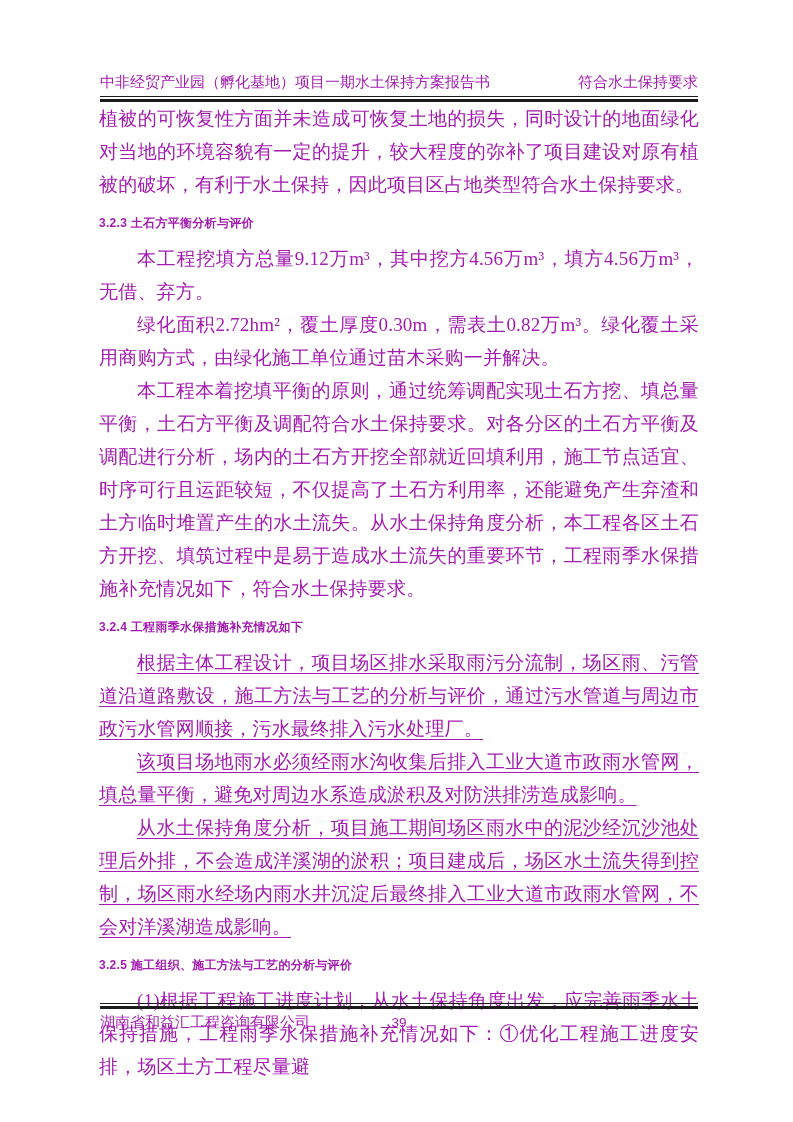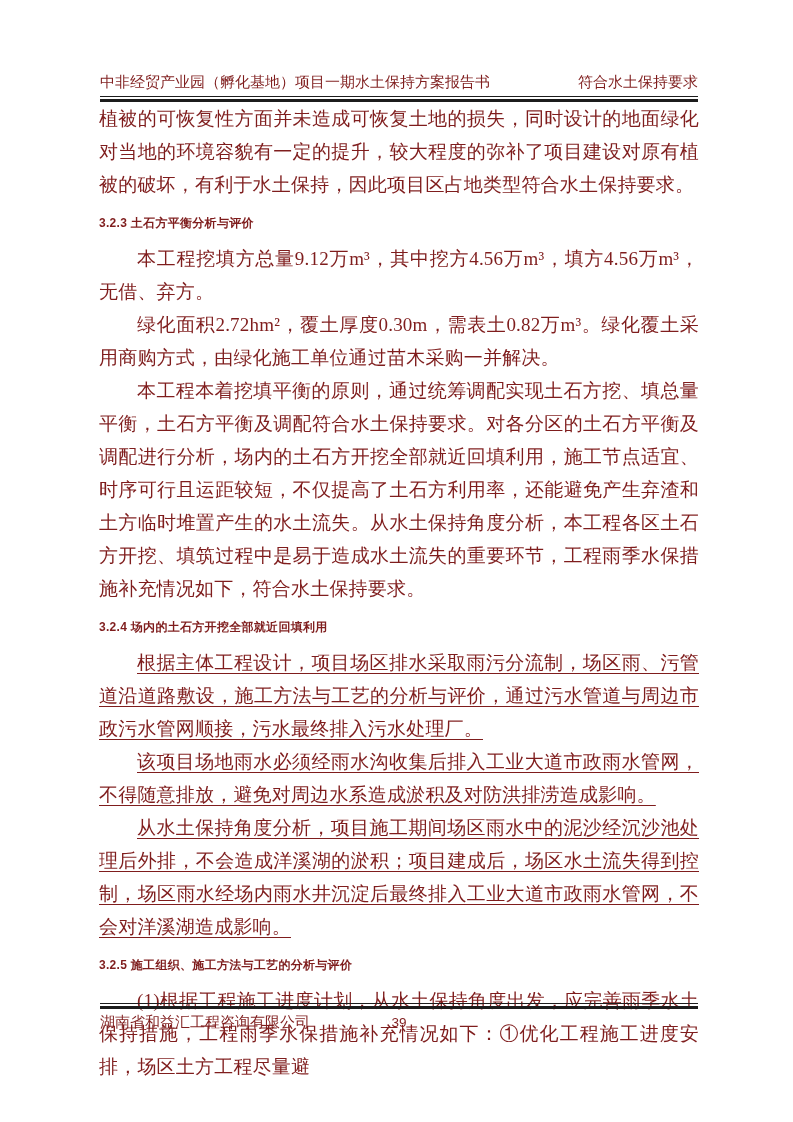--- a/index.html
+++ b/index.html
@@ -7,21 +7,21 @@
     padding: 0;
     background: #ffffff;
   }
   .page {
     position: relative;
     width: 793px;
     height: 1122px;
     background: #ffffff;
     overflow: hidden;
     font-family: "Liberation Serif", serif;
-    color: #7f1d1d;
+    color: #a21caf;
   }
   
   .header {
     position: absolute;
     top: 72px;
     left: 100px;
     width: 598px;
     display: flex;
     justify-content: space-between;
     align-items: flex-end;
@@ -121,23 +121,23 @@
 
   <div class="content">
 
     <p>植被的可恢复性方面并未造成可恢复土地的损失，同时设计的地面绿化对当地的环境容貌有一定的提升，较大程度的弥补了项目建设对原有植被的破坏，有利于水土保持，因此项目区占地类型符合水土保持要求。</p>
 
     <h2 class="h-bold">3.2.3 土石方平衡分析与评价</h2>
     <p class="p-indent">本工程挖填方总量9.12万m³，其中挖方4.56万m³，填方4.56万m³，无借、弃方。</p>
     <p class="p-indent">绿化面积2.72hm²，覆土厚度0.30m，需表土0.82万m³。绿化覆土采用商购方式，由绿化施工单位通过苗木采购一并解决。</p>
     <p class="p-indent">本工程本着挖填平衡的原则，通过统筹调配实现土石方挖、填总量平衡，土石方平衡及调配符合水土保持要求。对各分区的土石方平衡及调配进行分析，场内的土石方开挖全部就近回填利用，施工节点适宜、时序可行且运距较短，不仅提高了土石方利用率，还能避免产生弃渣和土方临时堆置产生的水土流失。从水土保持角度分析，本工程各区土石方开挖、填筑过程中是易于造成水土流失的重要环节，工程雨季水保措施补充情况如下，符合水土保持要求。</p>
 
-    <h2 class="h-bold">3.2.4 场内的土石方开挖全部就近回填利用</h2>
+    <h2 class="h-bold">3.2.4 工程雨季水保措施补充情况如下</h2>
     <p class="p-indent p-underline">根据主体工程设计，项目场区排水采取雨污分流制，场区雨、污管道沿道路敷设，施工方法与工艺的分析与评价，通过污水管道与周边市政污水管网顺接，污水最终排入污水处理厂。</p>
-    <p class="p-indent p-underline">该项目场地雨水必须经雨水沟收集后排入工业大道市政雨水管网，不得随意排放，避免对周边水系造成淤积及对防洪排涝造成影响。</p>
+    <p class="p-indent p-underline">该项目场地雨水必须经雨水沟收集后排入工业大道市政雨水管网，填总量平衡，避免对周边水系造成淤积及对防洪排涝造成影响。</p>
     <p class="p-indent p-underline">从水土保持角度分析，项目施工期间场区雨水中的泥沙经沉沙池处理后外排，不会造成洋溪湖的淤积；项目建成后，场区水土流失得到控制，场区雨水经场内雨水井沉淀后最终排入工业大道市政雨水管网，不会对洋溪湖造成影响。</p>
 
     <h2 class="h-bold">3.2.5 施工组织、施工方法与工艺的分析与评价</h2>
     <p class="p-indent">(1)根据工程施工进度计划，从水土保持角度出发，应完善雨季水土保持措施，工程雨季水保措施补充情况如下：①优化工程施工进度安排，场区土方工程尽量避</p>
 
   </div>
 
   <div class="footer-rule"></div>
   <div class="footer">
     <span class="company">湖南省和益汇工程咨询有限公司</span>

